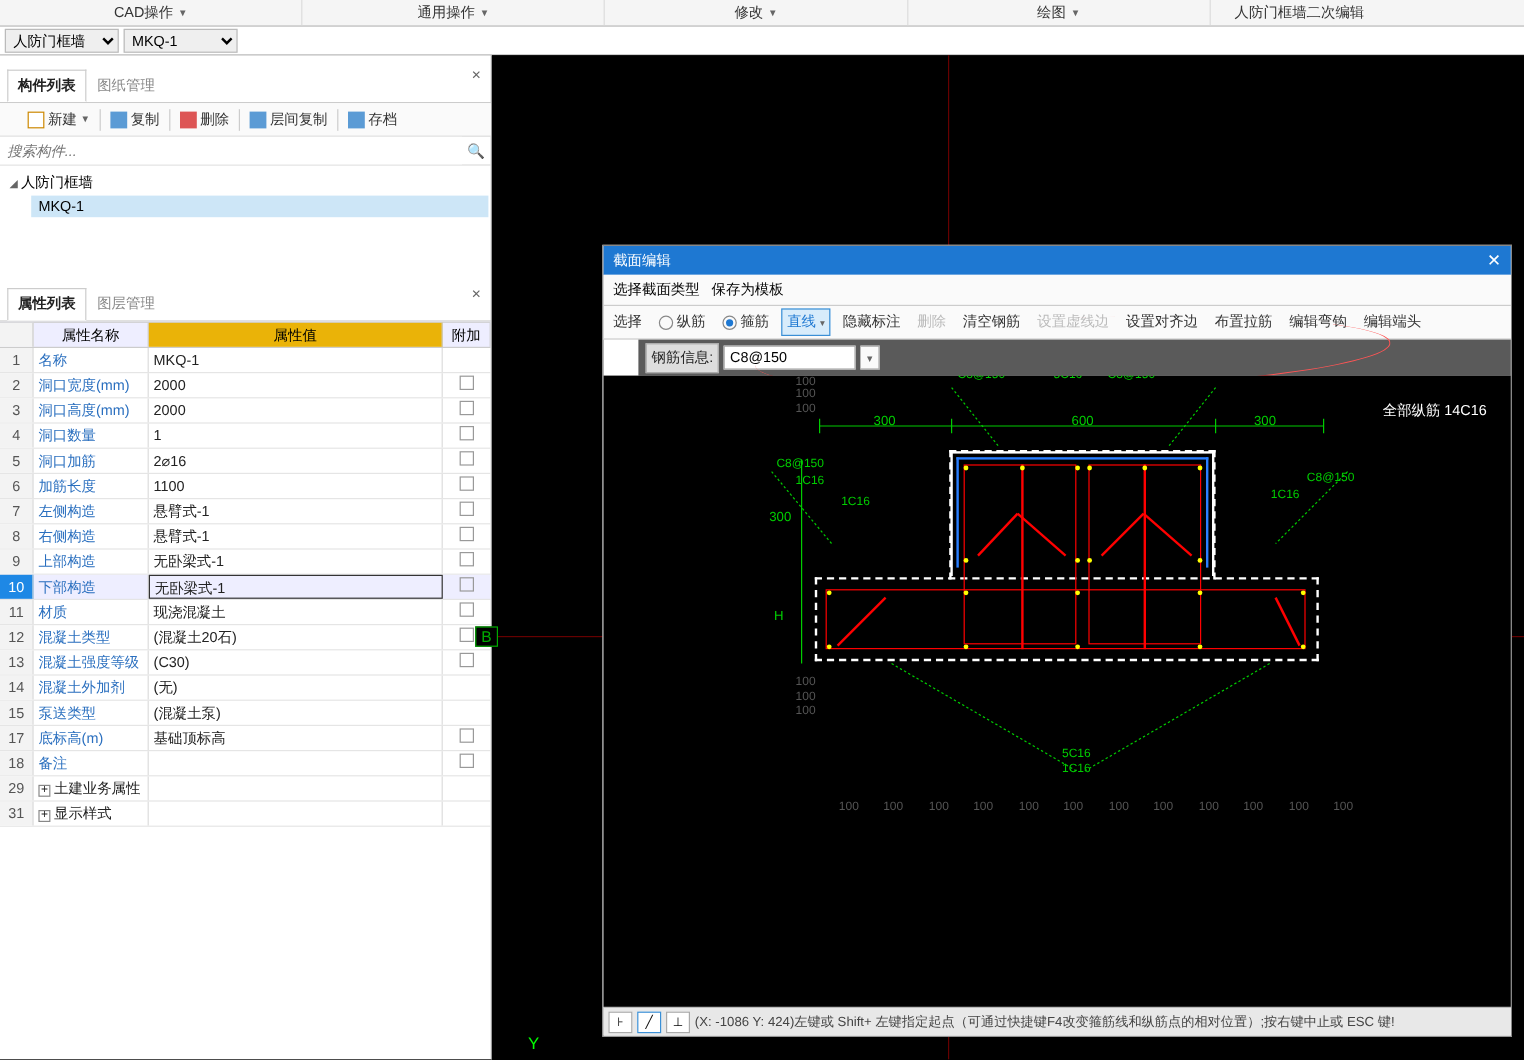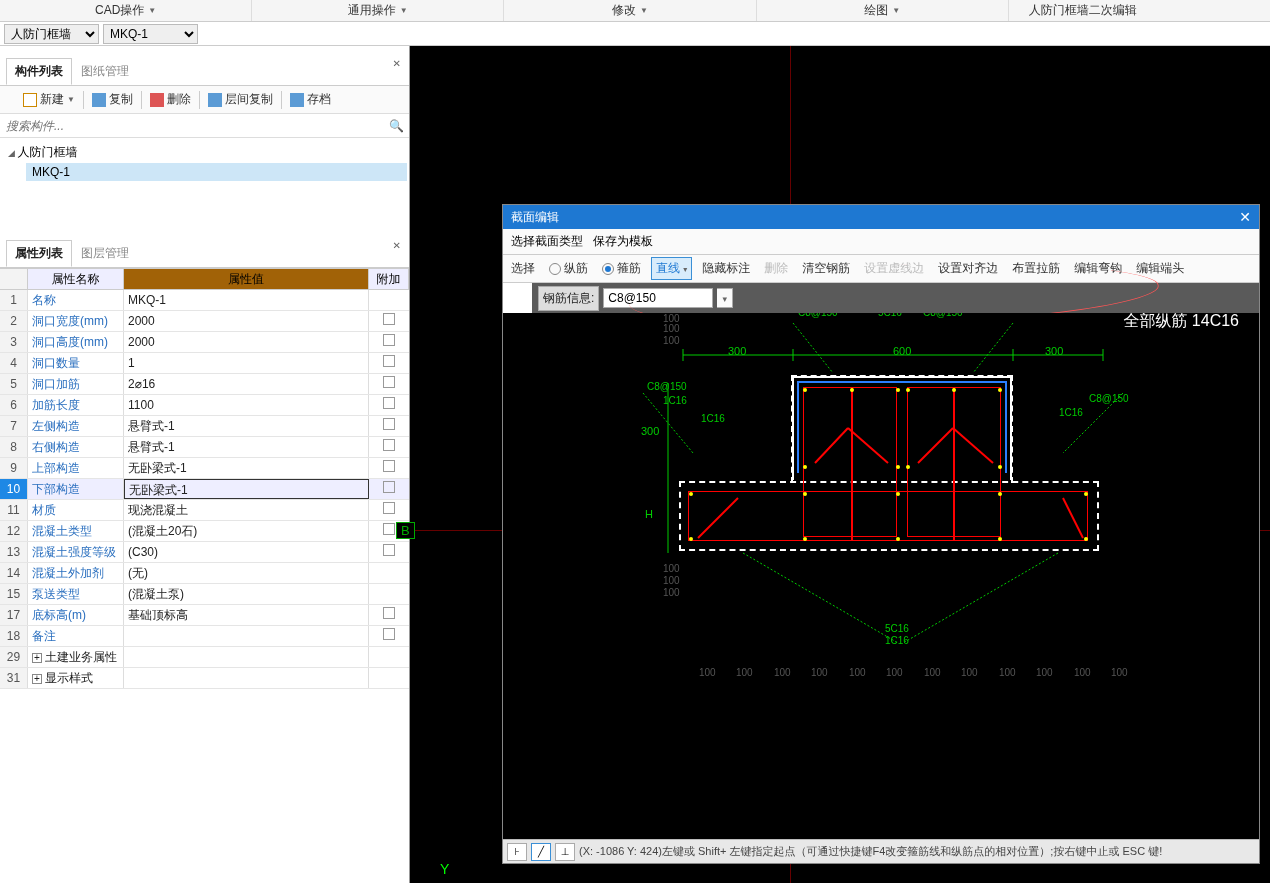--- a/index.html
+++ b/index.html
@@ -25,21 +25,21 @@
 .search-row .sico{width:24px;display:flex;align-items:center;justify-content:center;color:#4a90d9;}
 .tree{padding:4px 2px;height:90px;}
 .tree .node{padding:2px 6px;}
 .tree .node.lvl1::before{content:"◢ ";font-size:9px;color:#666;}
 .tree .node.lvl2{margin-left:24px;background:#cde6f7;padding:2px 6px;}
 .prop-table{flex:1;overflow:auto;}
 .prop-head{display:flex;background:#eef;border-bottom:1px solid #ccc;border-top:1px solid #ccc;height:22px;}
 .prop-head .ph{border-right:1px solid #ccc;display:flex;align-items:center;justify-content:center;}
 .ph-num{width:28px;background:#f3f3f3;}
 .ph-name{width:96px;}
-.ph-val{flex:1;background:#a16207;}
+.ph-val{flex:1;background:#eab308;}
 .ph-extra{width:40px;}
 .prop-row{display:flex;height:21px;border-bottom:1px solid #e5e5e5;}
 .prop-row .cn{width:28px;background:#f3f3f3;border-right:1px solid #ddd;text-align:center;line-height:21px;color:#555;}
 .prop-row .cname{width:96px;border-right:1px solid #ddd;padding:0 4px;line-height:21px;color:#2a6fbf;overflow:hidden;white-space:nowrap;}
 .prop-row .cname.black{color:#222;}
 .prop-row .cval{flex:1;border-right:1px solid #ddd;padding:0 4px;line-height:21px;color:#222;overflow:hidden;white-space:nowrap;}
 .prop-row .cextra{width:40px;text-align:center;line-height:21px;}
 .prop-row.sel{background:#eef;}
 .prop-row.sel .cn{background:#1e88e5;color:#fff;}
 .prop-row.sel .cval{border:1px solid #333;}
@@ -61,21 +61,21 @@
 .radio{width:12px;height:12px;border:1px solid #888;border-radius:50%;display:inline-block;vertical-align:middle;margin-right:3px;position:relative;}
 .radio.on::after{content:"";position:absolute;inset:2px;background:#1e78d2;border-radius:50%;}
 .ed-input-row{height:30px;display:flex;align-items:center;padding:0 6px;gap:4px;background:#5a5a5a;margin-left:29px;}
 .ed-input-row .lbl{color:#fff;background:#ddd;color:#222;padding:3px 4px;border:1px solid #aaa;}
 .ed-input-row input{width:110px;height:20px;border:1px solid #aaa;padding:0 4px;}
 .ed-input-row .car{width:16px;height:20px;border:1px solid #aaa;border-left:none;background:#fafafa;text-align:center;line-height:20px;font-size:9px;color:#666;}
 .ed-canvas{flex:1;background:#000;position:relative;overflow:hidden;}
 .ed-canvas .g100{position:absolute;color:#555;font-size:10px;}
 .ed-canvas .rebar-lbl{position:absolute;color:#0c0;font-size:10px;}
 .ed-canvas .dim{position:absolute;color:#0c0;font-size:11px;}
-.ed-canvas .all-lbl{position:absolute;color:#fff;font-size:16px;}
+.ed-canvas .all-lbl{position:absolute;color:#fff;font-size:12px;margin-top:23px;}
 .ed-canvas .shape{position:absolute;}
 .white-dash{border:2px dashed #fff;}
 .white-solid{border:2px solid #fff;}
 .blue-solid{border:2px solid #2a7fff;}
 .red-rect{border:1.5px solid #f00;}
 .vline-r{position:absolute;width:2px;background:#f00;}
 .ed-status{height:24px;background:#e8e8e8;display:flex;align-items:center;padding:0 4px;gap:4px;border-top:1px solid #bbb;}
 .ed-status .sb{width:20px;height:18px;border:1px solid #aaa;background:#fff;display:flex;align-items:center;justify-content:center;font-size:10px;}
 .ed-status .sb.a{border-color:#3a8fd6;}
 .ed-status .stxt{color:#444;font-size:11px;white-space:nowrap;overflow:hidden;}

